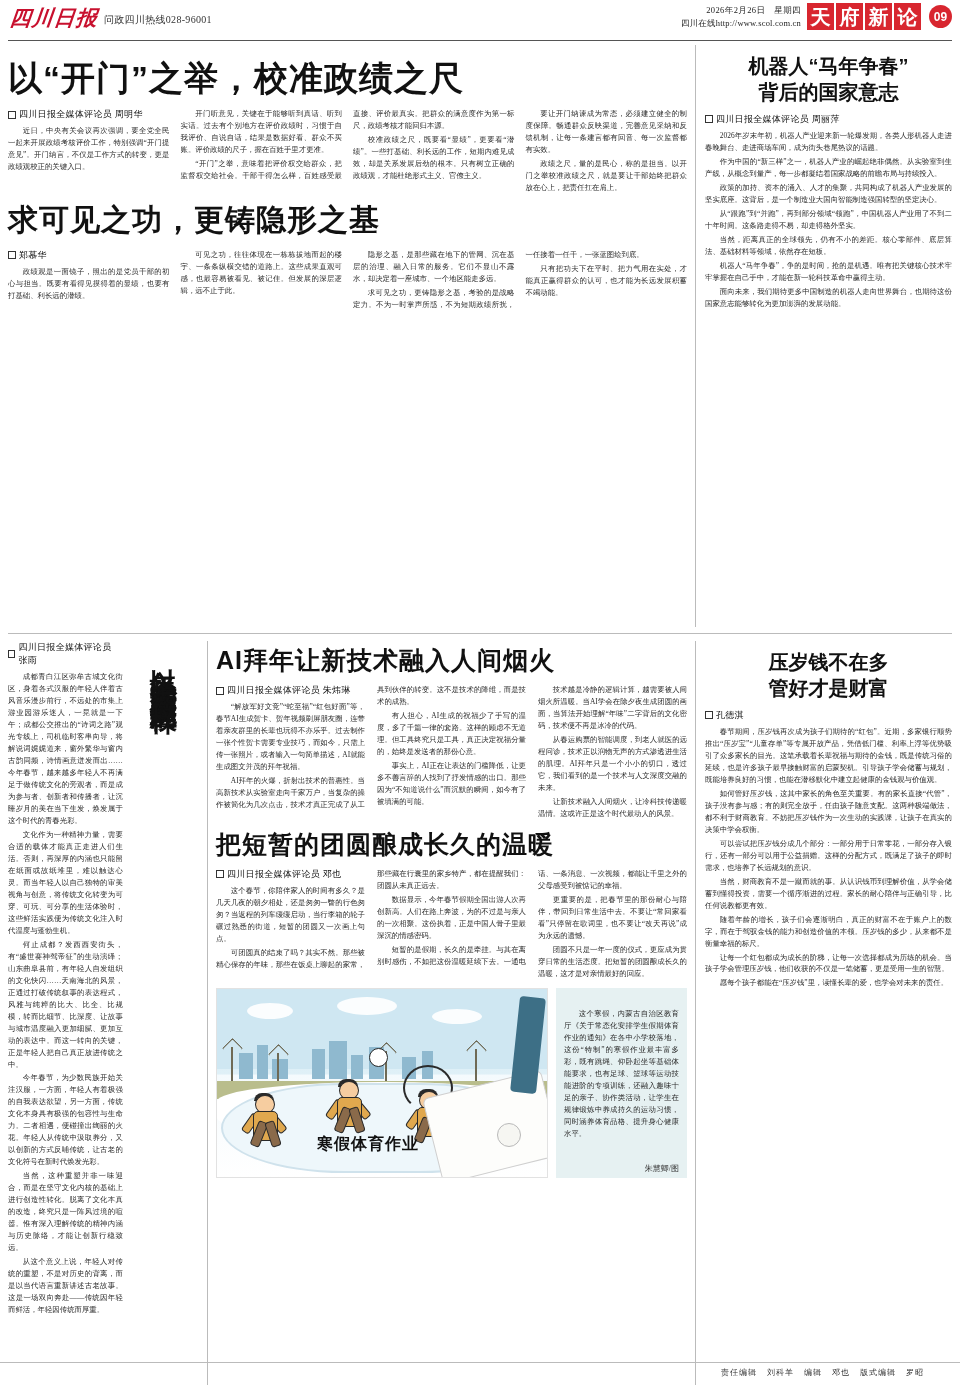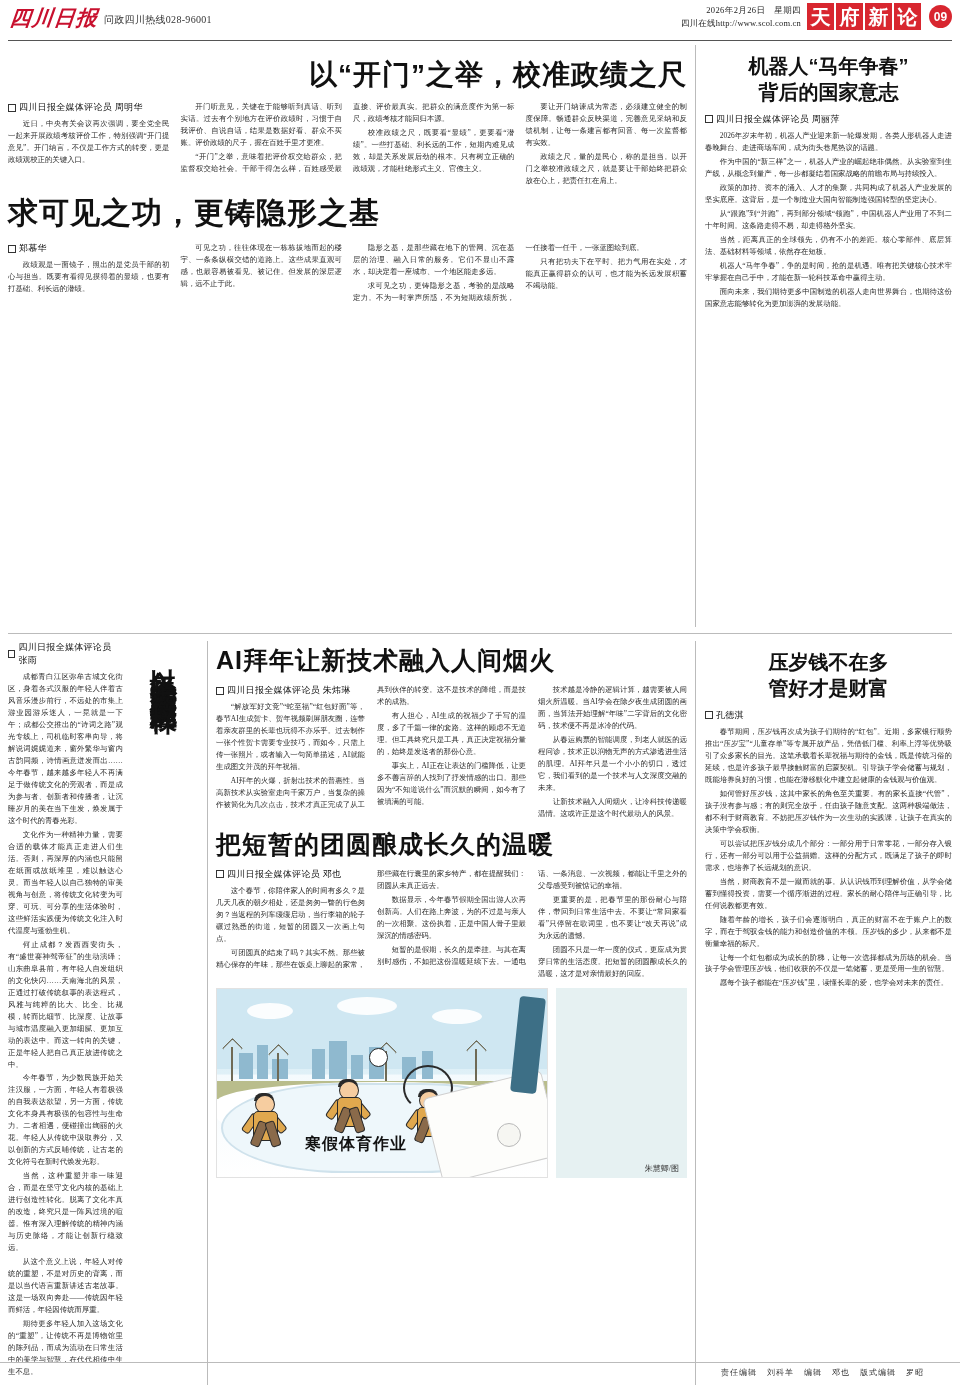--- a/index.html
+++ b/index.html
@@ -151,22 +151,22 @@
   .bottom-right {
     width: 256px;
     padding-left: 9px;
     box-sizing: border-box;
   }
 
   
   .headline-main {
     font-family: "Liberation Sans", sans-serif;
     font-weight: bold;
-    font-size: 28px;
-    text-align: right;
+    font-size: 34px;
+    text-align: left;
     letter-spacing: 1px;
     margin: 14px 0 10px 0;
     color: #111;
     line-height: 1.15;
   }
   .headline-2 {
     font-family: "Liberation Sans", sans-serif;
     font-weight: bold;
     font-size: 30px;
     text-align: left;
@@ -322,21 +322,21 @@
   .scroll-paper {
     position: absolute; right: -6px; bottom: 6px; width: 120px; height: 86px;
     background: #fdfdfb; border: 1.5px solid #cfcfcf; border-radius: 6px;
     transform: rotate(-14deg);
   }
   .scroll-roll {
     position: absolute; right: 26px; bottom: 30px; width: 22px; height: 22px;
     border-radius: 50%; border: 1.5px solid #b9b9b9; background: #f6f6f2;
   }
   .illus-caption {
-    position: absolute; left: 88px; bottom: 22px;
+    position: absolute; left: 100px; bottom: 22px;
     font-family: "Liberation Sans", sans-serif;
     font-weight: bold; font-size: 16px; color: #111; letter-spacing: 1px;
   }
   .illus-side {
     background: #e6f1f2;
     flex: 1;
     padding: 20px 8px 6px 8px;
     box-sizing: border-box;
     position: relative;
   }
@@ -459,21 +459,20 @@
           <span class="sq"></span>
           <span>四川日报全媒体评论员  张雨</span>
         </div>
         <div class="body-text cols-1">
           <p>成都青白江区弥牟古城文化街区，身着各式汉服的年轻人伴着古风音乐漫步前行，不远处的市集上游业园游乐迷人，一晃就是一下午；成都公交推出的“诗词之路”观光专线上，司机临时客串向导，将解说词娓娓道来，窗外繁华与窗内古韵同频，诗情画意迸发而出……今年春节，越来越多年轻人不再满足于做传统文化的旁观者，而是成为参与者、创新者和传播者，让沉睡岁月的美在当下生发，焕发属于这个时代的青春光彩。</p>
           <p>文化作为一种精神力量，需要合适的载体才能真正走进人们生活。否则，再深厚的内涵也只能留在纸面或故纸堆里，难以触达心灵。而当年轻人以自己独特的审美视角与创意，将传统文化转变为可穿、可玩、可分享的生活体验时，这些鲜活实践便为传统文化注入时代温度与蓬勃生机。</p>
           <p>何止成都？发西西安街头，有“盛世赛神驾帝征”的生动演绎；山东曲阜县前，有年轻人自发组织的文化快闪……天南海北的风景，正通过打破传统叙事的表达程式，风雅与纯粹的比大、比全、比规模，转而比细节、比深度、让故事与城市温度融入更加细腻、更加互动的表达中。而这一转向的关键，正是年轻人把自己真正放进传统之中。</p>
           <p>今年春节，为少数民族开始关注汉服，一方面，年轻人有着极强的自我表达欲望，另一方面，传统文化本身具有极强的包容性与生命力。二者相遇，便碰撞出绚丽的火花。年轻人从传统中汲取养分，又以创新的方式反哺传统，让古老的文化符号在新时代焕发光彩。</p>
           <p>当然，这种重塑并非一味迎合，而是在坚守文化内核的基础上进行创造性转化。脱离了文化本真的改造，终究只是一阵风过境的喧嚣。惟有深入理解传统的精神内涵与历史脉络，才能让创新行稳致远。</p>
           <p>从这个意义上说，年轻人对传统的重塑，不是对历史的背离，而是以当代语言重新讲述古老故事。这是一场双向奔赴——传统因年轻而鲜活，年轻因传统而厚重。</p>
-          <p>期待更多年轻人加入这场文化的“重塑”，让传统不再是博物馆里的陈列品，而成为流动在日常生活中的美学与智慧，在代代相传中生生不息。</p>
         </div>
       </div>
     </div>
 
     <div class="bottom-mid">
 
       <div>
         <h2 class="headline-mid">AI拜年让新技术融入人间烟火</h2>
         <div class="cols-3">
           <div class="byline">
@@ -574,20 +573,23 @@
           <div class="rope" style="left:186px; bottom:66px;"></div>
 
           <div class="scroll-paper"></div>
           <div class="scroll-roll"></div>
           <div class="scroll-hand"></div>
 
           <div class="illus-caption">寒假体育作业</div>
         </div>
 
         <div class="illus-side">
+          <div class="body-text">
+            <p>这个寒假，内蒙古自治区教育厅《关于常态化安排学生假期体育作业的通知》在各中小学校落地，这份“特制”的寒假作业最丰富多彩，既有跳绳、仰卧起坐等基础体能要求，也有足球、篮球等运动技能进阶的专项训练，还融入趣味十足的亲子、协作类活动，让学生在规律锻炼中养成持久的运动习惯，同时涵养体育品格、提升身心健康水平。</p>
+          </div>
           <div class="illus-credit">朱慧卿/图</div>
         </div>
       </div>
     </div>
 
     <div class="bottom-right">
       <h2 class="headline-right">
         <span>压岁钱不在多</span><br>
         <span>管好才是财富</span>
       </h2>

